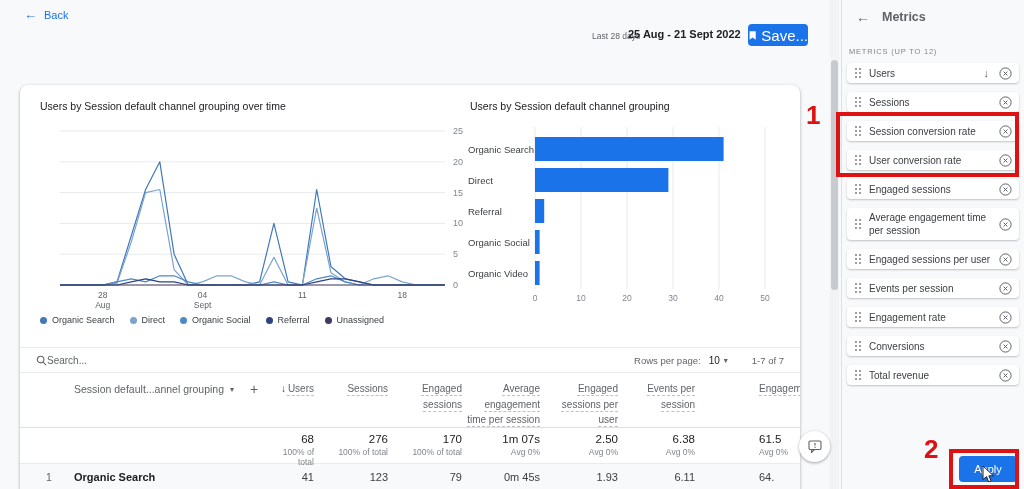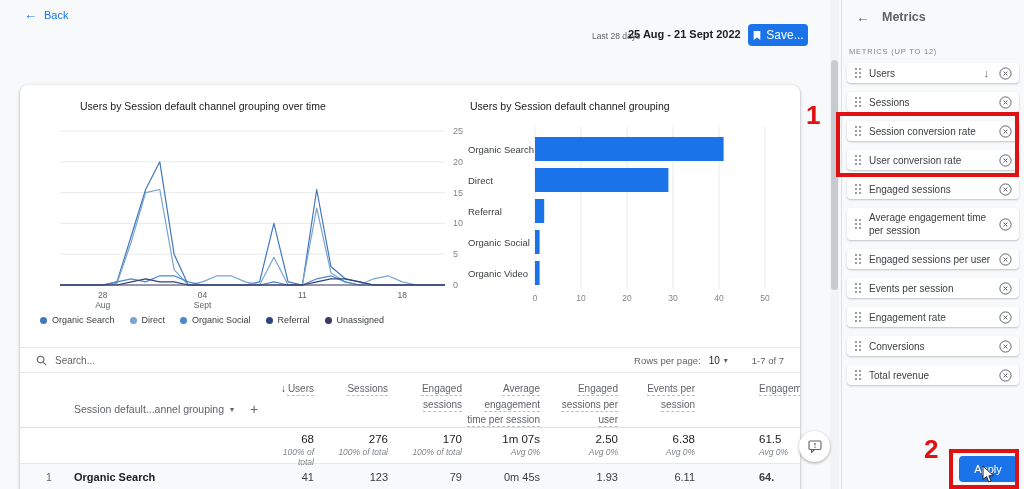--- a/index.html
+++ b/index.html
@@ -7,67 +7,67 @@
   .app { position:relative; width:1024px; height:489px; background:#f8f9fa; overflow:hidden; color:#202124; }
 
   
   .back-row { position:absolute; left:24px; top:8px; display:flex; align-items:center; gap:7px;
               color:#1a73e8; font-size:11px; cursor:pointer; }
   .back-arrow { font-size:13px; line-height:1; }
   .page-title { position:absolute; left:24px; top:26px; font-size:15px; color:#202124; }
   .date-preset { position:absolute; left:592px; top:31px; font-size:8.5px; color:#5f6368; }
   .date-range  { position:absolute; left:628px; top:28px; font-size:11px; font-weight:bold; color:#202124; }
   .save-btn { position:absolute; left:748px; top:24px; width:60px; height:22px; background:#1a73e8;
-              border-radius:4px; color:#fff; font-size:12px; display:flex; align-items:center;
+              border-radius:4px; color:#fff; font-size:15px; display:flex; align-items:center;
               justify-content:center; gap:4px; cursor:pointer; }
 
   
   .card { position:absolute; left:20px; top:85px; width:780px; height:404px; background:#fff;
           border-radius:8px 8px 0 0; overflow:hidden;
           box-shadow:0 1px 2px rgba(60,64,67,.3), 0 1px 3px 1px rgba(60,64,67,.15); }
   .chart-title { position:absolute; font-size:10.5px; color:#202124; }
-  #line-chart-title { left:20px; top:15px;margin-left:40px; }
+  #line-chart-title { left:20px; top:15px; }
   #bar-chart-title  { left:450px; top:15px; }
   #line-chart-svg { position:absolute; left:20px; top:30px; }
   #bar-chart-svg  { position:absolute; left:440px; top:28px; }
 
   .legend { position:absolute; left:20px; top:230px; display:flex; gap:15px; }
   .legend-item { display:flex; align-items:center; gap:5px; font-size:9px; color:#3c4043; }
   .legend-dot { width:7px; height:7px; border-radius:50%; }
 
   
   .toolbar { position:absolute; left:0; top:262px; width:780px; height:26px;
              border-top:1px solid #e8eaed; border-bottom:1px solid #e8eaed;
              display:flex; align-items:center; padding:0 16px; }
-  .search-box { display:flex; align-items:center; gap:8px; flex:1; }
+  .search-box { display:flex; align-items:center; flex:1; }
   .search-box input { border:none; outline:none; font-size:10px; color:#3c4043; width:200px;
                       font-family:"Liberation Sans", sans-serif; background:transparent; }
   .search-box input::placeholder { color:#5f6368; }
   .rows-label { font-size:9.5px; color:#5f6368; margin-right:8px; }
   .rows-value { font-size:10px; color:#202124; margin-right:4px; }
   .rows-caret { font-size:8px; color:#5f6368; margin-right:24px; cursor:pointer; }
   .pagination { font-size:9.5px; color:#5f6368;text-align:center; }
 
   
   .table { position:absolute; left:0; top:288px; width:820px; }
   .trow { display:grid; grid-template-columns:30px 202px 52px 74px 74px 78px 78px 77px 140px;
           padding-left:14px; }
   .thead-row { height:54px; align-items:start; padding-top:8px; }
   .th { font-size:10px; color:#5f6368; text-align:right; padding-right:4px; line-height:1.55; }
   .th .th-label { text-decoration:underline; text-decoration-style:dashed;
                   text-decoration-color:#bdc1c6; text-underline-offset:3px; }
   .th-dim { text-align:left; font-size:10.5px; color:#5f6368; display:flex; align-items:center;
-            gap:6px; padding-left:10px; white-space:nowrap;margin-top:20px; }
+            gap:6px; padding-left:10px; white-space:nowrap; }
   .dim-caret { font-size:8px; color:#5f6368; }
   .dim-plus { font-size:14px; color:#5f6368; margin-left:10px; cursor:pointer; }
   .sort-arrow { color:#3c4043; font-size:10px; margin-right:2px; }
   .th-last { text-align:left; padding-left:60px; white-space:nowrap; overflow:hidden; }
   .totals-row { height:36px; border-top:1px solid #e0e0e0; align-items:start; padding-top:5px; }
   .td-num { font-size:11.5px; color:#202124; text-align:right; padding-right:4px; }
-  .td-sub { font-size:8.5px; color:#80868b; text-align:right; padding-right:4px; margin-top:2px;font-style:italic; }
+  .td-sub { font-size:8.5px; color:#80868b; text-align:right; padding-right:4px; margin-top:2px; }
   .td-last { text-align:left; padding-left:60px; white-space:nowrap; }
   .data-row { height:26px; background:#f8f9fa; border-top:1px solid #e8eaed; align-items:center; }
   .td-index { font-size:10.5px; color:#5f6368; padding-left:12px; }
   .td-dim { font-size:11px; color:#202124; font-weight:bold; padding-left:10px; }
   .data-row .td-num { font-size:11px; color:#3c4043; }
 
   
   .scrollbar { position:absolute; left:830px; top:0; width:9px; height:489px; background:#f1f3f4; }
   .scroll-thumb { position:absolute; left:1px; top:60px; width:7px; height:230px;
                   background:#c7cace; border-radius:4px; }
@@ -260,21 +260,21 @@
 
     <div class="trow data-row">
           <div class="td-index">1</div>
           <div class="td-dim">Organic Search</div>
           <div class="td-num">41</div>
           <div class="td-num">123</div>
           <div class="td-num">79</div>
           <div class="td-num">0m 45s</div>
           <div class="td-num">1.93</div>
           <div class="td-num">6.11</div>
-          <div class="td-num td-last" style="text-align: left; font-weight: bold;">64.</div>
+          <div class="td-num td-last" style="text-align: left;">64.</div>
         </div>
       </div>
   </div>
 
   <div class="scrollbar">
     <div class="scroll-thumb"></div>
   </div>
   <div class="feedback-btn">
     <svg width="14" height="13" viewBox="0 0 14 13">
       <rect x="1" y="1" width="12" height="8.5" rx="1.2" fill="none" stroke="#5f6368" stroke-width="1.1"></rect>

